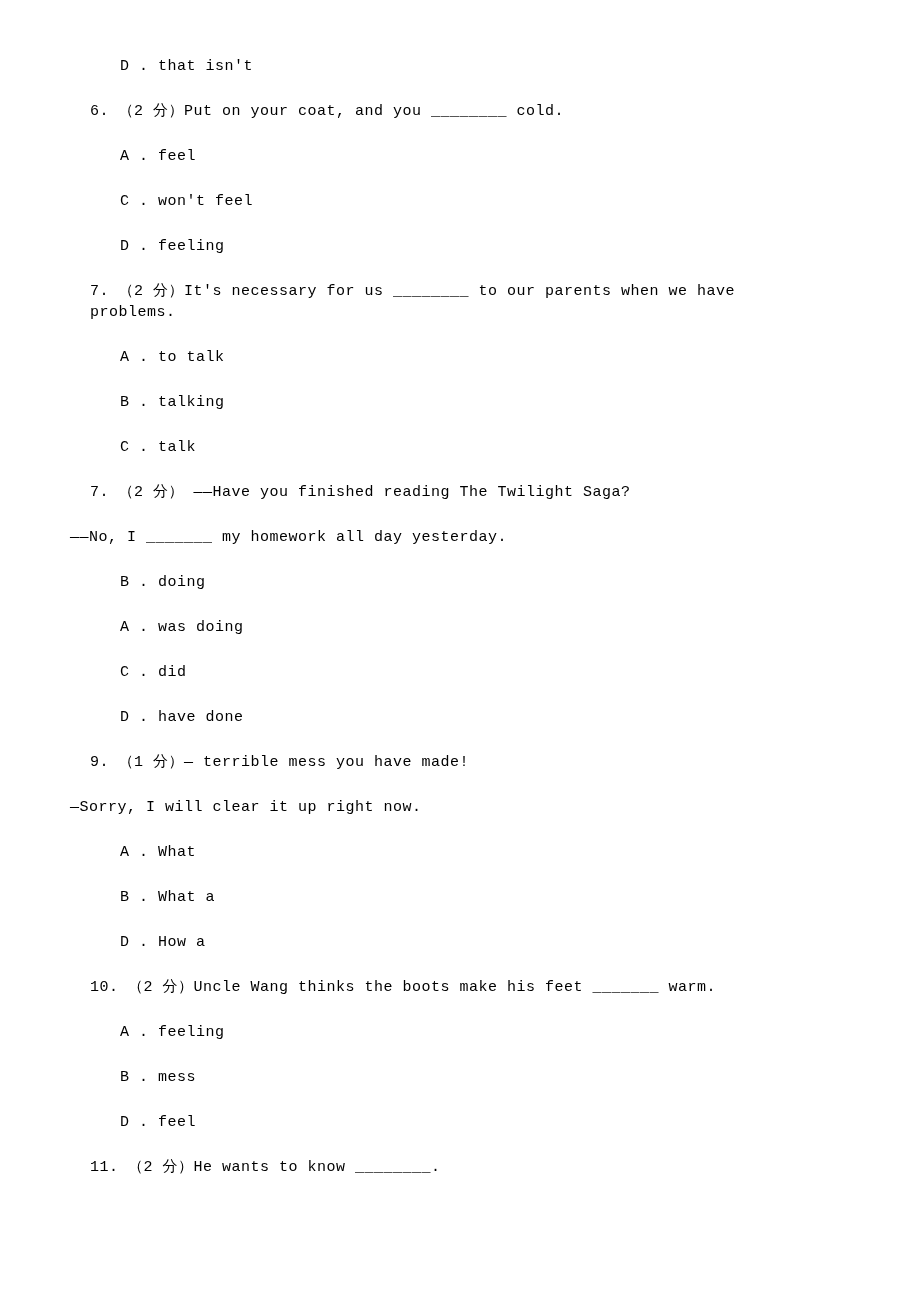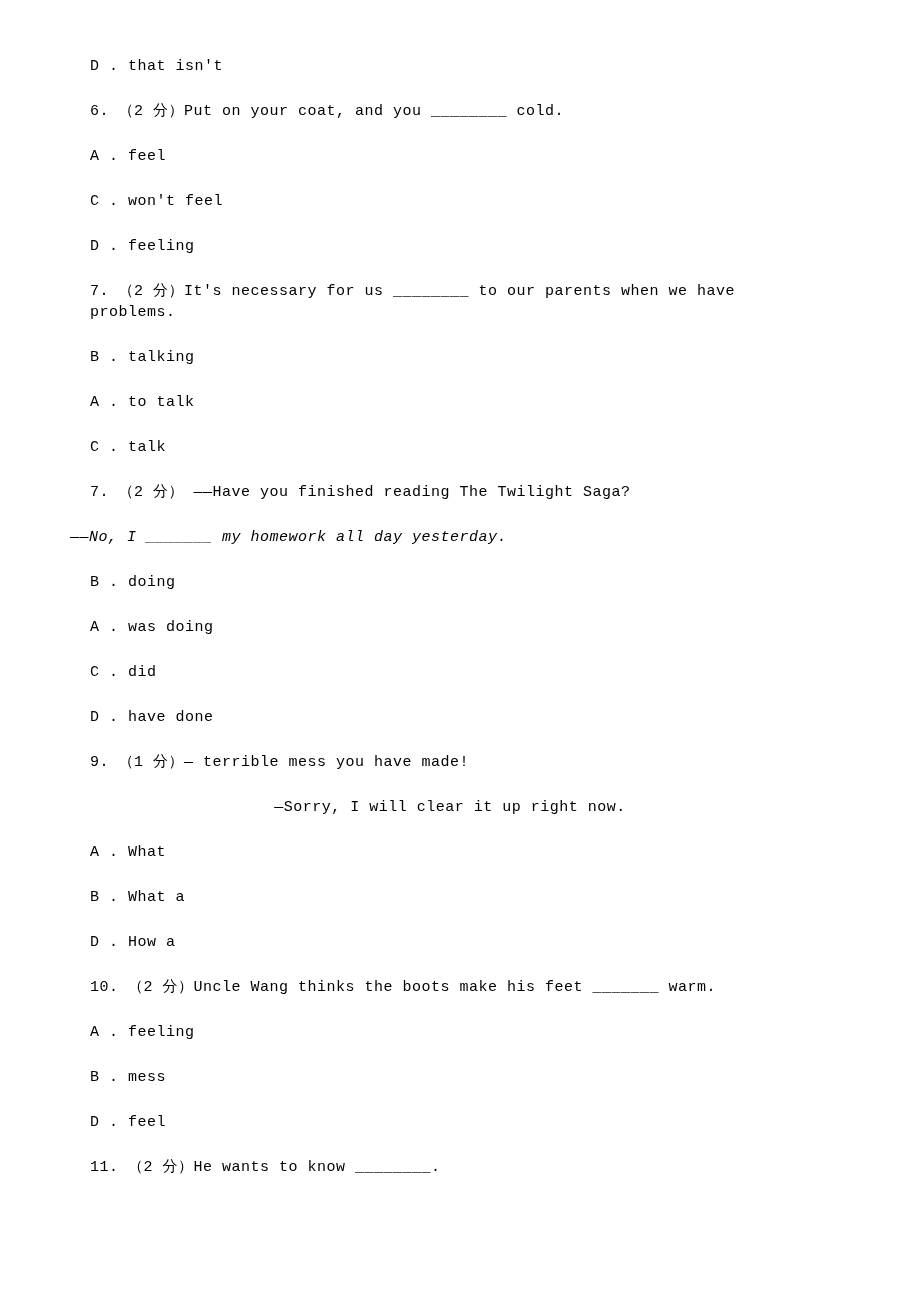--- a/index.html
+++ b/index.html
@@ -15,52 +15,53 @@
     padding: 56px 90px 0 90px;
     font-family: "SimSun", "NSimSun", "Courier New", monospace;
     font-size: 15px;
     color: #000000;
     line-height: 1.4;
     letter-spacing: 0.5px;
     position: relative;
   }
   .line {
     margin-bottom: 24px;
+    margin-left: 30px;
   }
   .q-line {
     margin-top: 12px;
     margin-bottom: 24px;
   }
 </style>
 </head>
 <body>
 
 <div class="page">
 
   <div class="line">D . that isn't</div>
 
   <div class="q-line">6. （2 分）Put on your coat, and you ________ cold.</div>
   <div class="line">A . feel</div>
   <div class="line">C . won't feel</div>
   <div class="line">D . feeling</div>
 
   <div class="q-line">7. （2 分）It's necessary for us ________ to our parents when we have problems.</div>
+  <div class="line">A . to talk</div>
   <div class="line">B . talking</div>
-  <div class="line">A . to talk</div>
   <div class="line">C . talk</div>
 
   <div class="q-line">7. （2 分） ——Have you finished reading The Twilight Saga?</div>
-  <div class="line" style="margin-left:-20px;font-style:italic;">——No, I _______ my homework all day yesterday.</div>
+  <div class="line" style="margin-left:-20px;">——No, I _______ my homework all day yesterday.</div>
   <div class="line">B . doing</div>
   <div class="line">A . was doing</div>
   <div class="line">C . did</div>
   <div class="line">D . have done</div>
 
   <div class="q-line">9. （1 分）—           terrible mess you have made!</div>
-  <div class="line" style="margin-left:-20px;text-align:center;">—Sorry, I will clear it up right now.</div>
+  <div class="line" style="margin-left:-20px;">—Sorry, I will clear it up right now.</div>
   <div class="line">A . What</div>
   <div class="line">B . What a</div>
   <div class="line">D . How a</div>
 
   <div class="q-line">10. （2 分）Uncle Wang thinks the boots make his feet _______ warm.</div>
   <div class="line">A . feeling</div>
   <div class="line">B . mess</div>
   <div class="line">D . feel</div>
 
   <div class="q-line">11. （2 分）He wants to know ________.</div>

